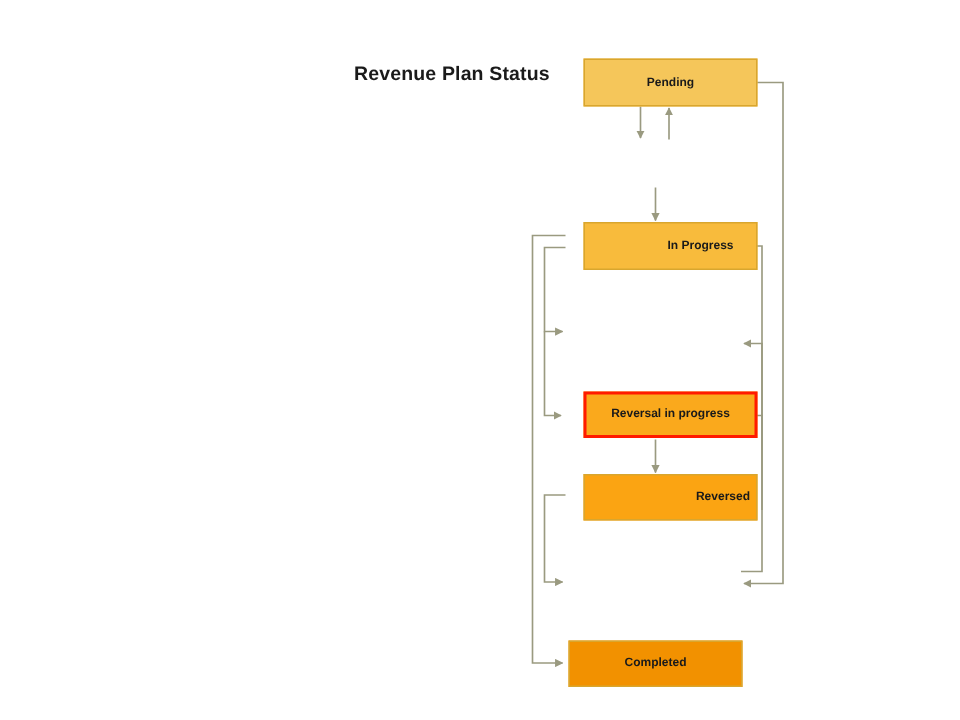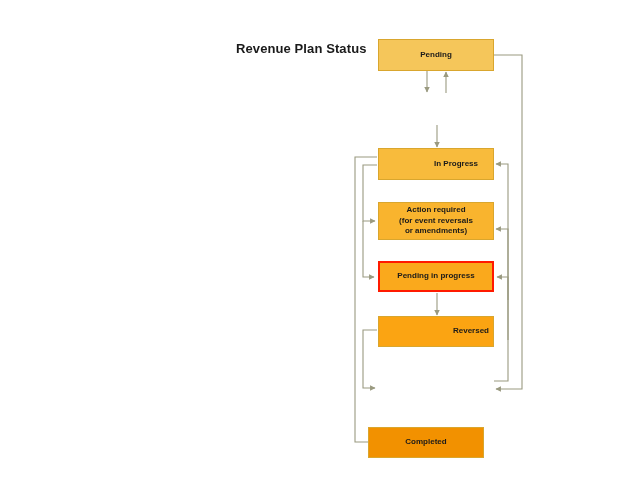--- a/index.html
+++ b/index.html
@@ -49,20 +49,21 @@
     display: flex;
     align-items: center;
     justify-content: center;
     text-align: center;
     border: 1px solid #d9a62e;
     font-size: 8px;
     font-weight: bold;
     color: #1a1a1a;
     line-height: 1.32;
     padding: 0 4px;
+    margin-left: 11px;
   }
   .node.highlight {
     border: 2px solid #ff1a00;
   }
   .node-label {
     display: block;
     white-space: pre-line;
   }
 </style>
 </head>
@@ -107,27 +108,22 @@
     </g>
   </svg>
 
   <div id="node-layer">
       <div class="node" style="left: 378px; top: 39px; width: 116px; height: 32px; background: rgb(245, 198, 90);">
         <span class="node-label">Pending</span>
       </div>
       <div class="node" style="left: 378px; top: 148px; width: 116px; height: 32px; background: rgb(248, 187, 60); padding-left: 44px;">
         <span class="node-label">In Progress</span>
       </div>
-      <div class="node" style="left: 378px; top: 202px; width: 116px; height: 38px; background: rgb(249, 180, 46);">
-        <span class="node-label">Action required
-(for event reversals
-or amendments)</span>
-      </div>
       <div class="node highlight" style="left: 378px; top: 261px; width: 116px; height: 31px; background: rgb(250, 169, 28);">
-        <span class="node-label">Pending in progress</span>
+        <span class="node-label">Reversal in progress</span>
       </div>
       <div class="node" style="left: 378px; top: 316px; width: 116px; height: 31px; background: rgb(251, 164, 18); justify-content: flex-end;">
         <span class="node-label">Reversed</span>
       </div>
       <div class="node" style="left: 368px; top: 427px; width: 116px; height: 31px; background: rgb(242, 145, 0);">
         <span class="node-label">Completed</span>
       </div>
     </div>
 
 </div>

